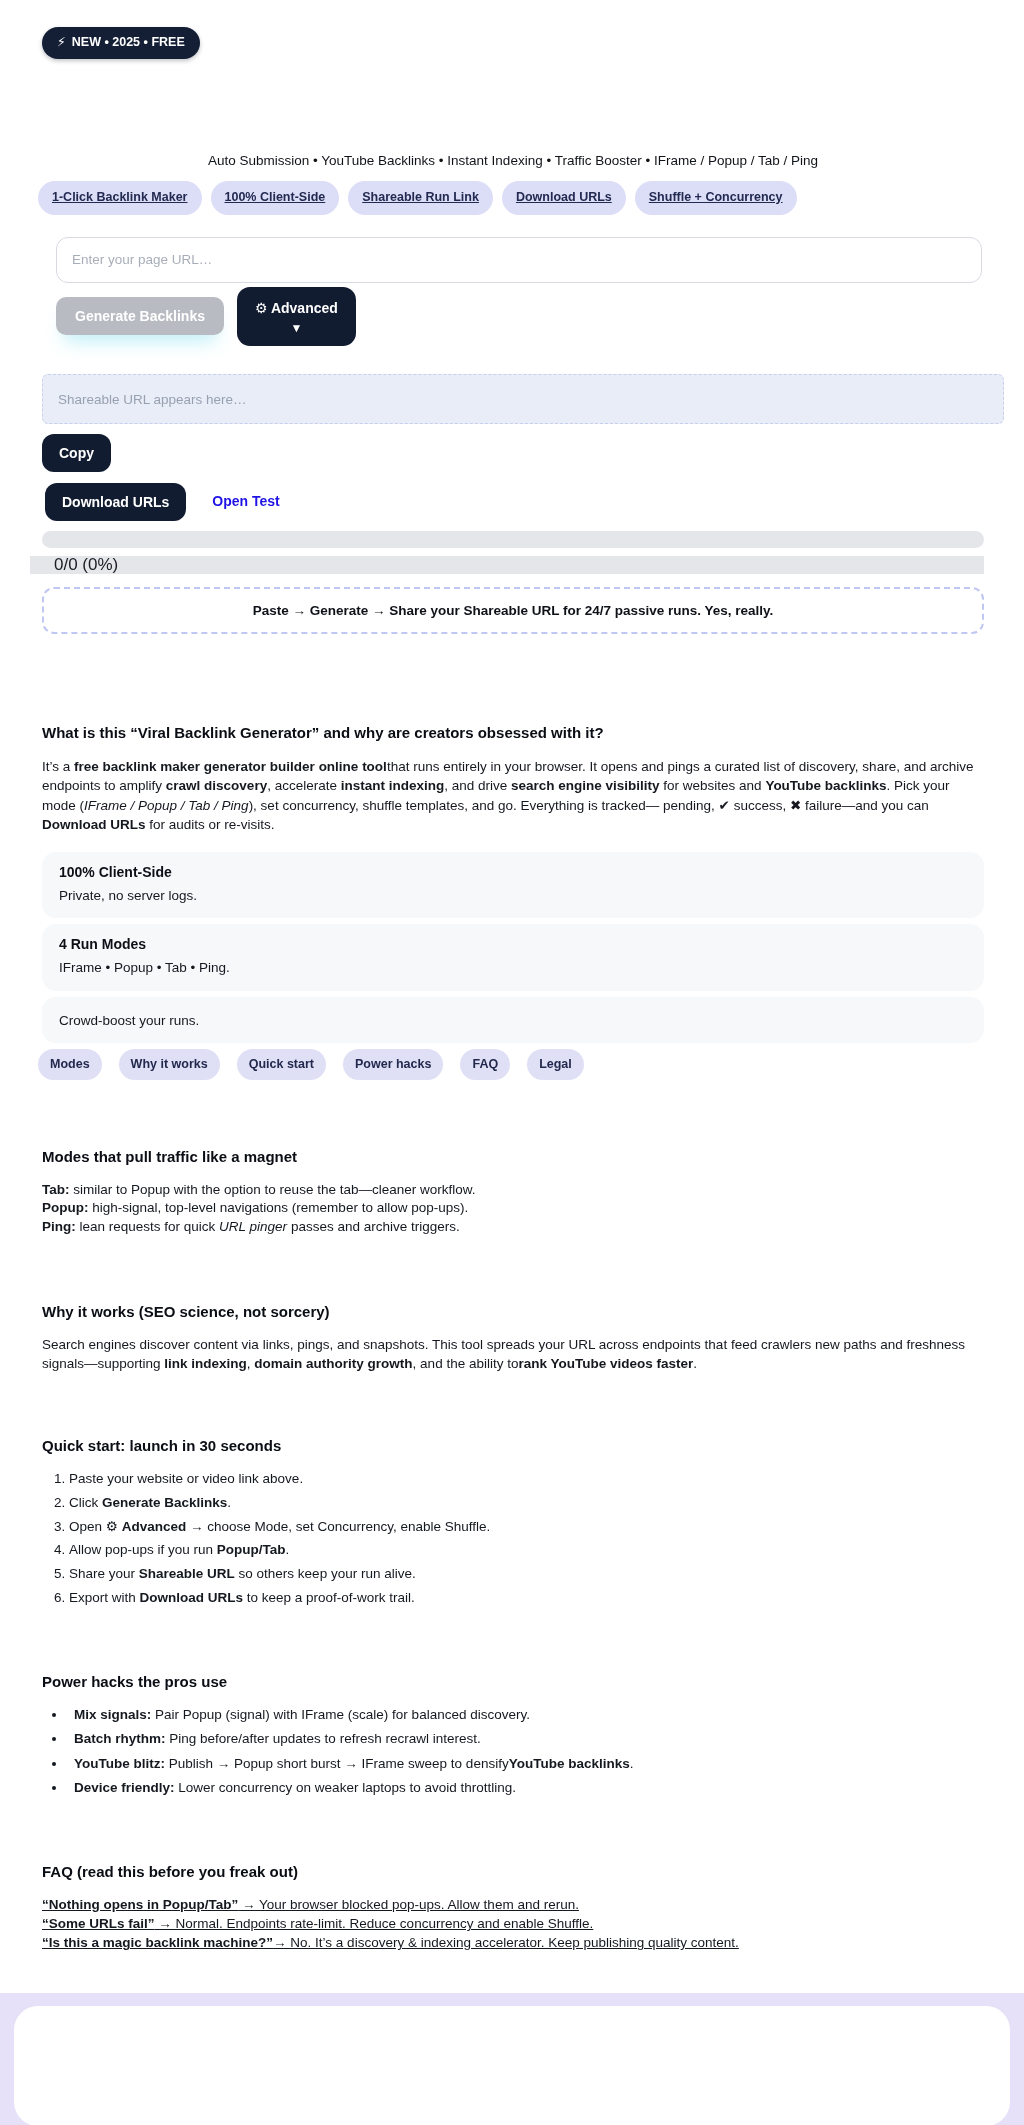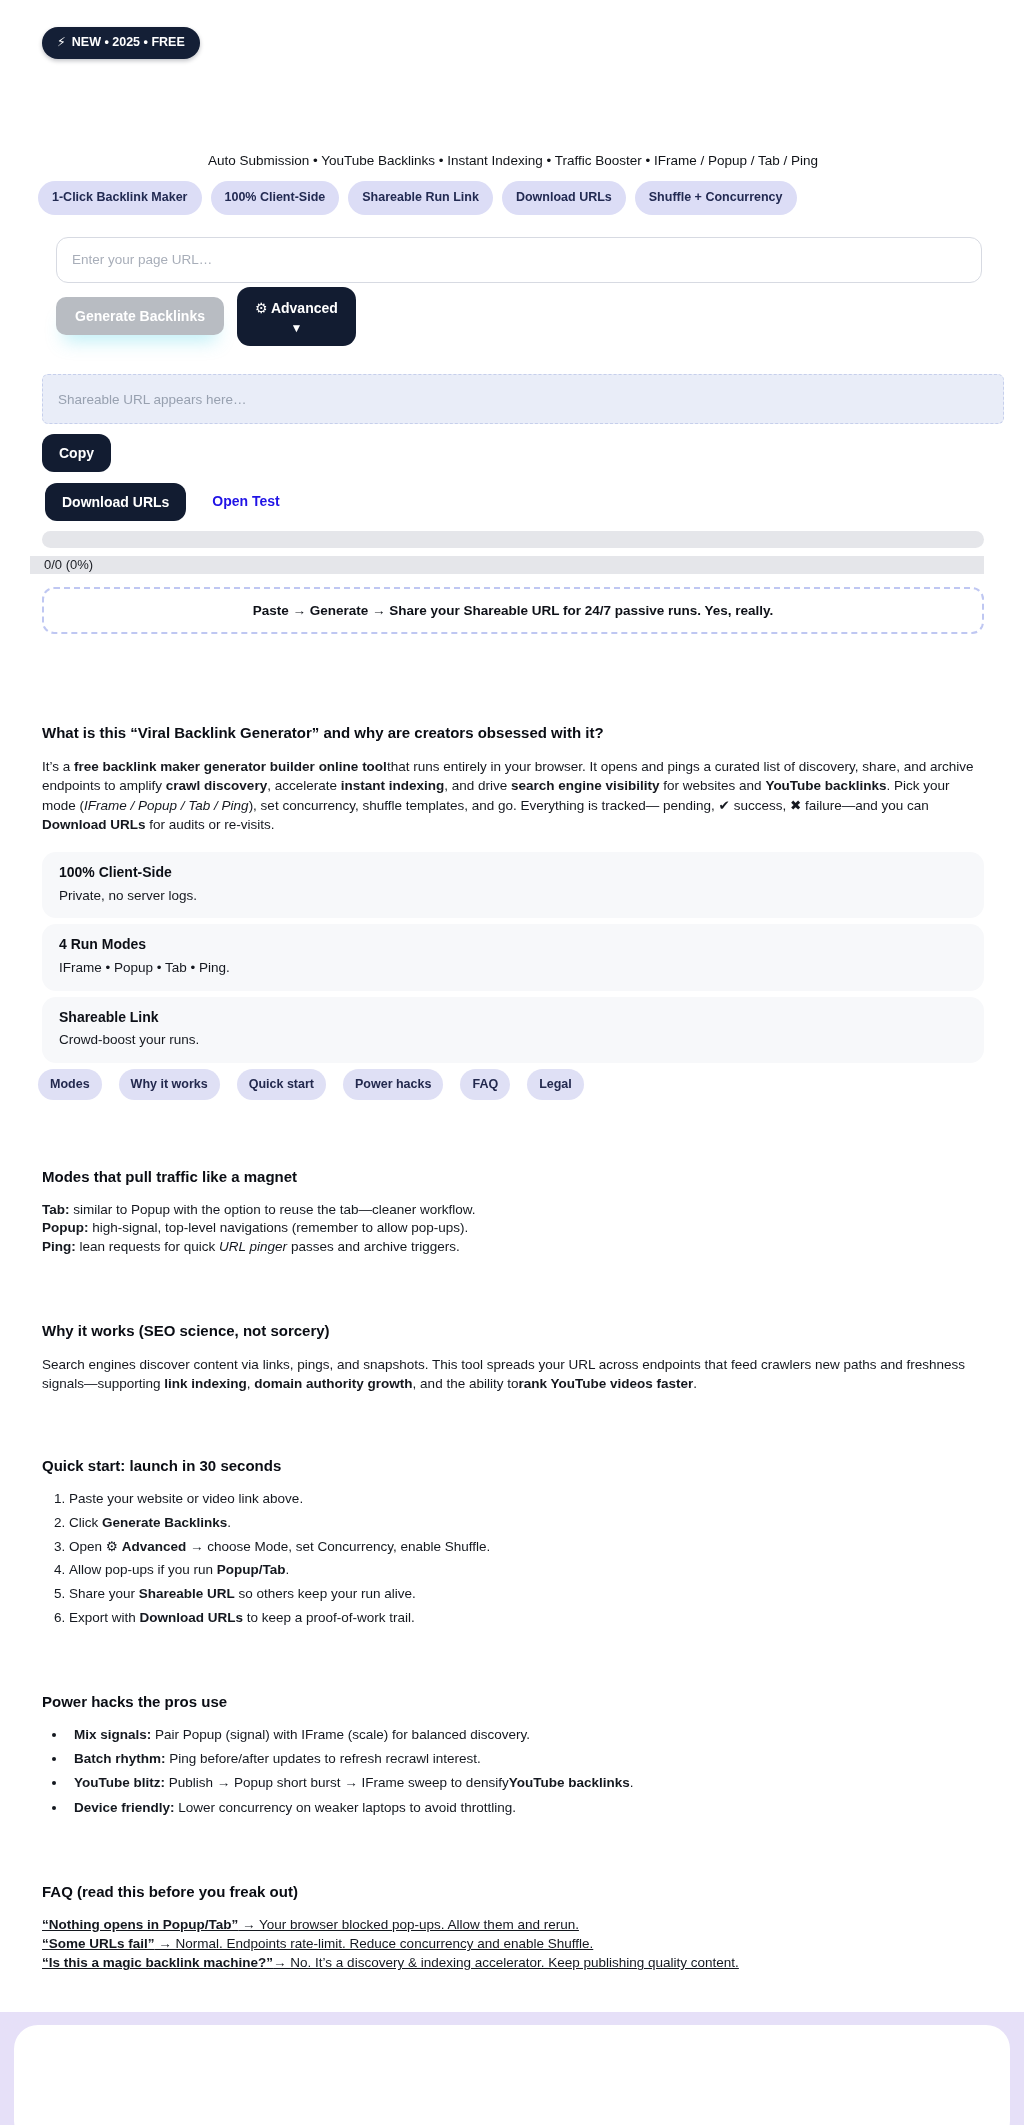--- a/index.html
+++ b/index.html
@@ -15,21 +15,21 @@
     display:inline-flex; align-items:center; gap:6px;
     background:#141f36; color:#fff; font-weight:700; font-size:12.5px;
     padding:7px 15px; border-radius:999px; box-shadow:0 2px 4px rgba(10,15,30,.25);
   }
 
   .tagline { margin-top:92px; text-align:center; font-size:13.5px; color:#101318; }
 
   .chips { margin-top:11px; display:flex; gap:9px; margin-left:-4px; }
   .chip {
     background:#dcddf6; color:#222a52; font-weight:700; font-size:12.5px;
-    padding:8px 14px; border-radius:999px; white-space:nowrap;
+    padding:8px 14px; border-radius:999px; white-space:nowrap;text-decoration:underline;
   }
 
   .url-input {
     margin-top:22px; margin-left:14px; width:926px; height:46px;
     border:1px solid #d7dae2; border-radius:12px; padding:0 15px;
     font-size:13.5px; font-family:inherit; color:#14181f; background:#fff; outline:none;
   }
   .url-input::placeholder { color:#a8aeb9; }
 
   .btn-row { margin-top:4px; display:flex; align-items:center; gap:13px; }
@@ -59,21 +59,21 @@
     padding:11px 17px; border-radius:12px;
   }
   .copy-btn { margin-top:10px; }
   .dl-row { margin-top:11px; display:flex; align-items:center; gap:26px; }
   .dl-row .btn-dark { margin-left:3px; }
   .open-test { color:#2013e6; font-weight:700; font-size:14px; text-decoration:none; }
 
   .track { margin-top:10px; height:17px; background:#e5e6ea; border-radius:999px; }
   .strip {
     margin-top:8px; margin-left:-12px; width:calc(100% + 12px); height:18px;
-    background:#e5e6ea; font-size:13px; color:#1a1d24; line-height:17px; padding-left:14px;
+    background:#e5e6ea; font-size:17px; color:#1a1d24; line-height:17px; padding-left:24px;
   }
   .hint {
     margin-top:13px; border:2px dashed #bfc7f2; border-radius:12px;
     padding:12px 10px; text-align:center; font-weight:700; font-size:13.5px; color:#0e1118;
   }
 
   .section { margin-top:64px; }
   .section h2 { font-size:15px; font-weight:700; color:#0a0d14; margin-bottom:13px; }
   .section p, .section .line { font-size:13.5px; color:#15181f; }
   .about p { line-height:1.44; }
@@ -161,21 +161,20 @@
     <div class="cards">
       <div class="card">
         <div class="card-title">100% Client-Side</div>
         <div class="card-desc">Private, no server logs.</div>
       </div>
       <div class="card">
         <div class="card-title">4 Run Modes</div>
         <div class="card-desc">IFrame • Popup • Tab • Ping.</div>
       </div>
       <div class="card">
-        <div class="card-title">Shareable Link</div>
         <div class="card-desc">Crowd-boost your runs.</div>
       </div>
     </div>
 
     <div class="pills">
       <a href="#" class="pill">Modes</a>
       <a href="#" class="pill">Why it works</a>
       <a href="#" class="pill">Quick start</a>
       <a href="#" class="pill">Power hacks</a>
       <a href="#" class="pill">FAQ</a>

